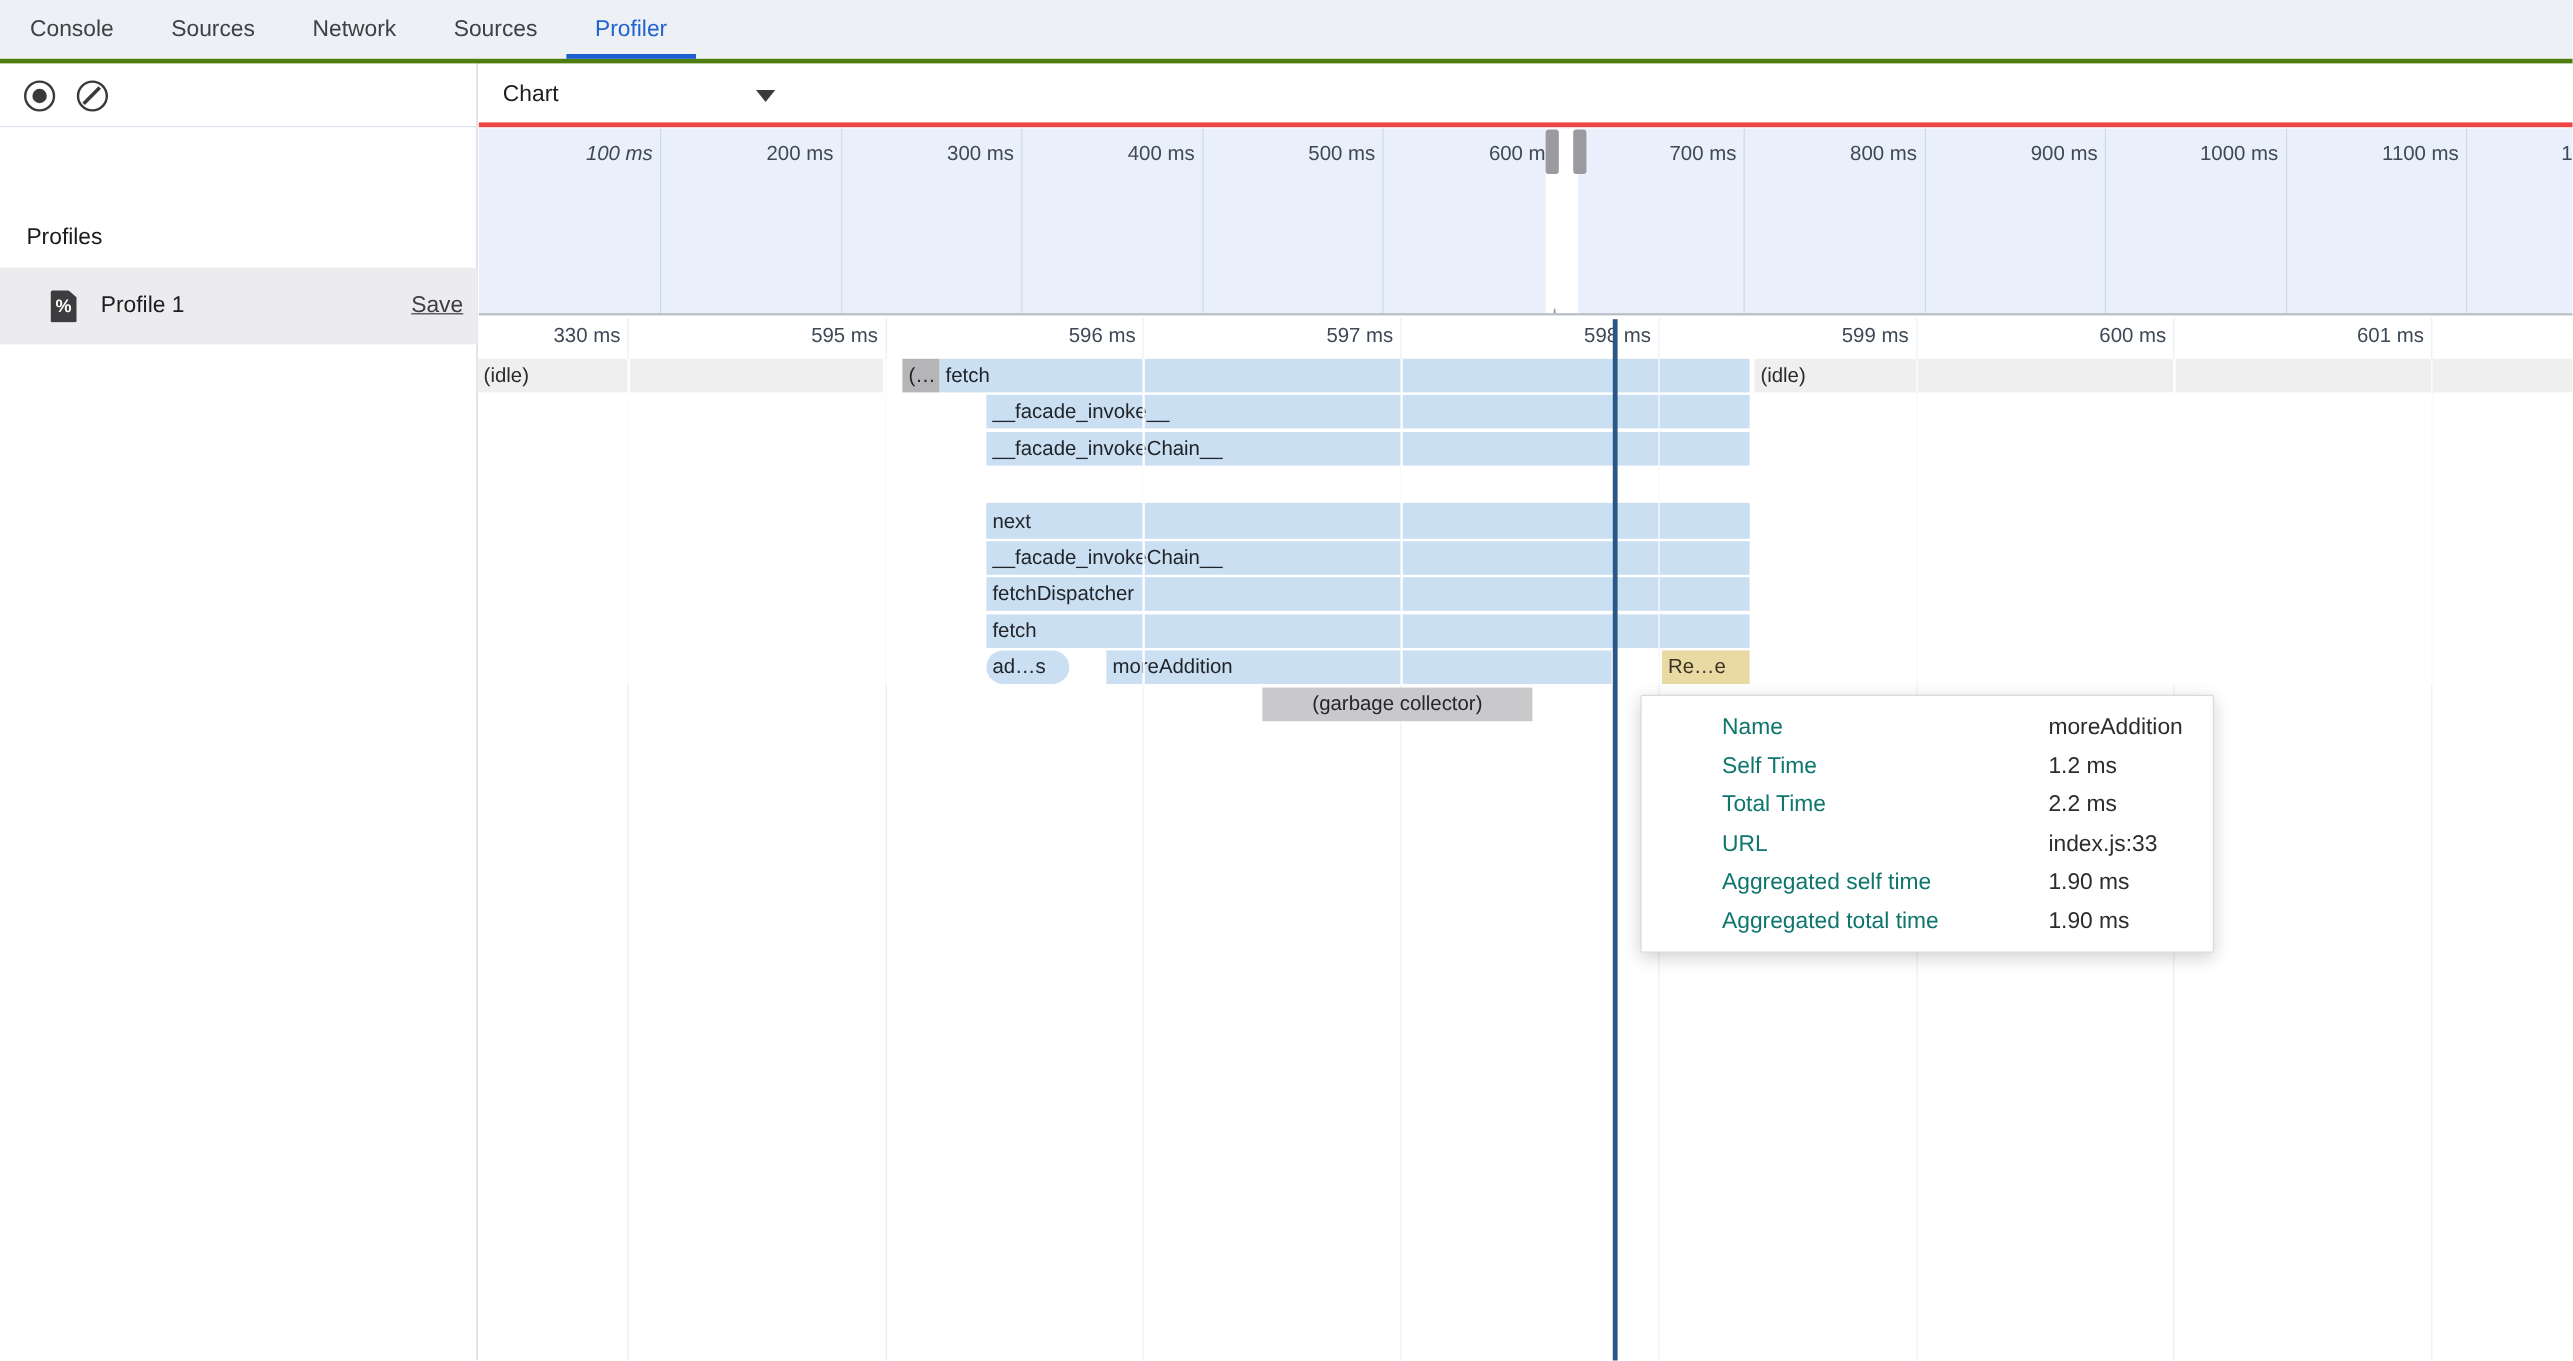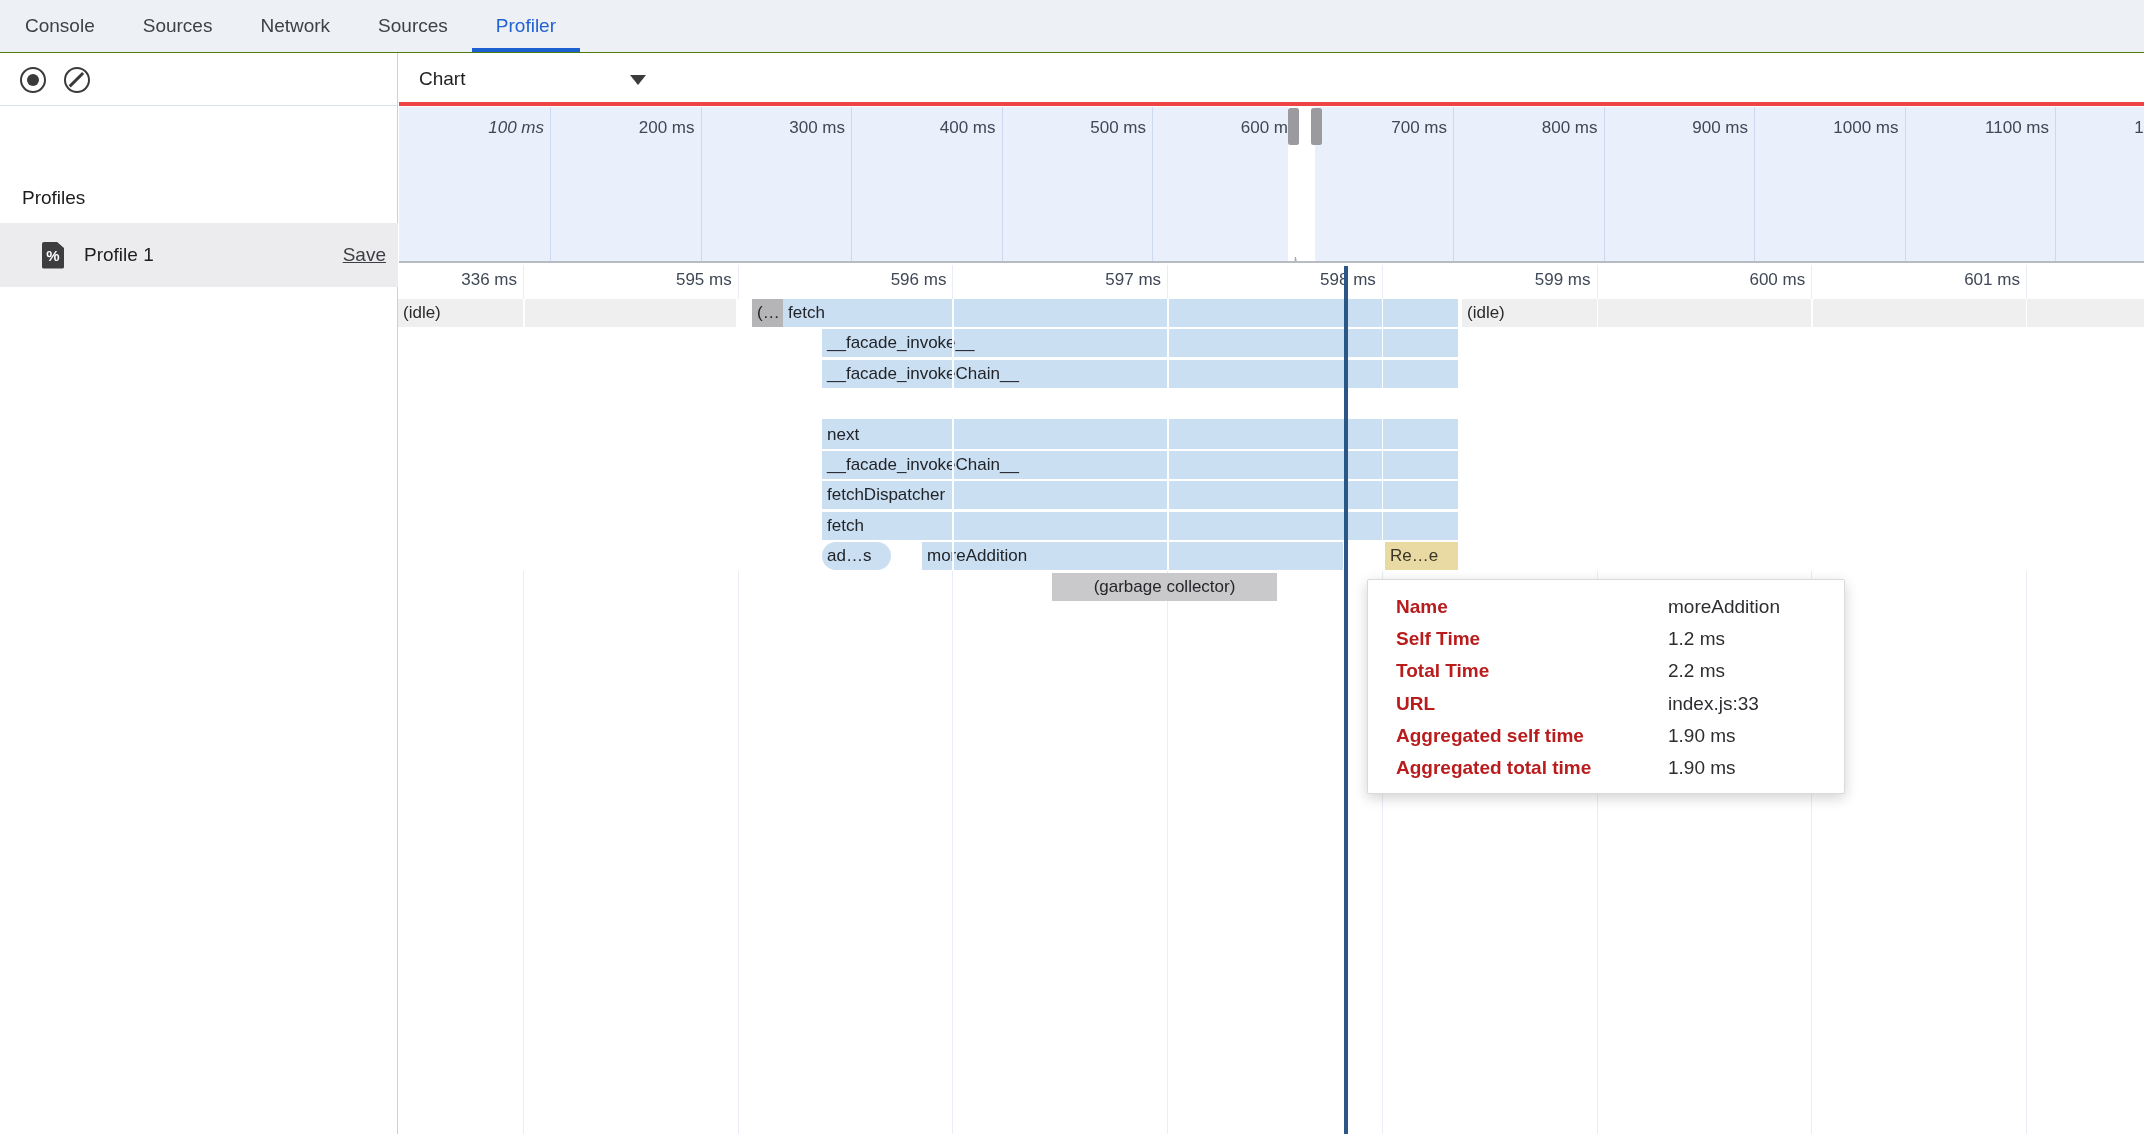--- a/index.html
+++ b/index.html
@@ -1,21 +1,21 @@
 <!DOCTYPE html>
 <html><head>
 <meta charset="utf-8">
 <style>
   * { box-sizing: border-box; margin: 0; padding: 0; }
   body { background: #fff; font-family: "Liberation Sans", sans-serif; }
   #app { position: relative; width: 2144px; height: 1134px; overflow: hidden; background: #fff; }
 
   
   .tabbar { position: absolute; left: 0; top: 0; width: 2144px; height: 53px;
-            background: #edf0f4; border-bottom: 1px solid #4d7c0f;
+            background: #edf0f4; border-bottom: 4px solid #4d7c0f;
             display: flex; align-items: stretch; padding-left: 1px; }
   .tab { padding: 0 24px; display: flex; align-items: center; font-size: 19px;
          color: #3f4145; position: relative; cursor: default; }
   .tab.active { color: #2263d2; }
   .tab.active::after { content: ""; position: absolute; left: 0; right: 0; bottom: 0;
                        height: 4px; background: #1b5fd0; }
 
   
   .sidebar { position: absolute; left: 0; top: 53px; width: 398px; height: 1081px;
              background: #fff; border-right: 1px solid #cad1dd; }
@@ -71,21 +71,21 @@
   .b-trunc { background: #b5b5b7; color: #222226; }
   .b-gc    { background: #c9c9cb; color: #26262a; text-align: center; padding: 0; }
   .b-ret   { background: #e9d9a3; color: #3a3426; }
   .bar-sep { position: absolute; top: 299px; width: 1.5px; height: 272px; background: rgba(255,255,255,.95); }
   .playhead { position: absolute; top: 266px; width: 4px; height: 868px; background: #2b5787; }
 
   
   .tooltip { position: absolute; background: #fff; border: 1px solid #dadada; border-radius: 2px;
              box-shadow: 0 4px 14px rgba(0,0,0,.18); padding: 11px 0 9px 28px; }
   .tt-row { display: flex; height: 32.2px; align-items: center; font-size: 19px; }
-  .tt-label { width: 272px; font-weight: bold; color: #b91c1c; }
+  .tt-label { width: 272px; font-weight: normal; color: #0f766e; margin-left: 39px; }
   .tt-value { color: #2b2d30; }
 </style>
 </head>
 <body>
 
 <div id="app">
 
   <div class="tabbar" id="tabbar">
       <div class="tab">Console</div>
       <div class="tab">Sources</div>
@@ -148,21 +148,21 @@
       <div class="ov-selection" style="left: 889px; width: 27px;"></div>
       <div class="ov-handle" style="left: 889px; width: 11px; background: rgb(155, 155, 159);"></div>
       <div class="ov-handle" style="left: 912px; width: 11px; background: rgb(155, 155, 159);"></div>
       <div class="ov-spike" style="left: 892px; top: 150px;"><svg width="9" height="112" viewBox="0 0 9 112">
           <polygon points="0.5,112 3.2399999999999998,10 4.5,0 5.94,10 8.5,112" fill="#f2f6fc" stroke="#97a0af" stroke-width="1"></polygon>
         </svg></div>
     </div>
   <div class="ov-bottom"></div>
 
   <div class="ruler" id="ruler">
-      <span class="ruler-label" style="left: 118px;">336 ms</span>
+      <span class="ruler-label" style="left: 118px;">330 ms</span>
       <span class="ruler-label" style="left: 332.7px;">595 ms</span>
       <span class="ruler-label" style="left: 547.4px;">596 ms</span>
       <span class="ruler-label" style="left: 762.1px;">597 ms</span>
       <span class="ruler-label" style="left: 976.8px;">598 ms</span>
       <span class="ruler-label" style="left: 1191.5px;">599 ms</span>
       <span class="ruler-label" style="left: 1406.2px;">600 ms</span>
       <span class="ruler-label" style="left: 1620.9px;">601 ms</span>
     </div>
 
   <div id="flame-grid">

